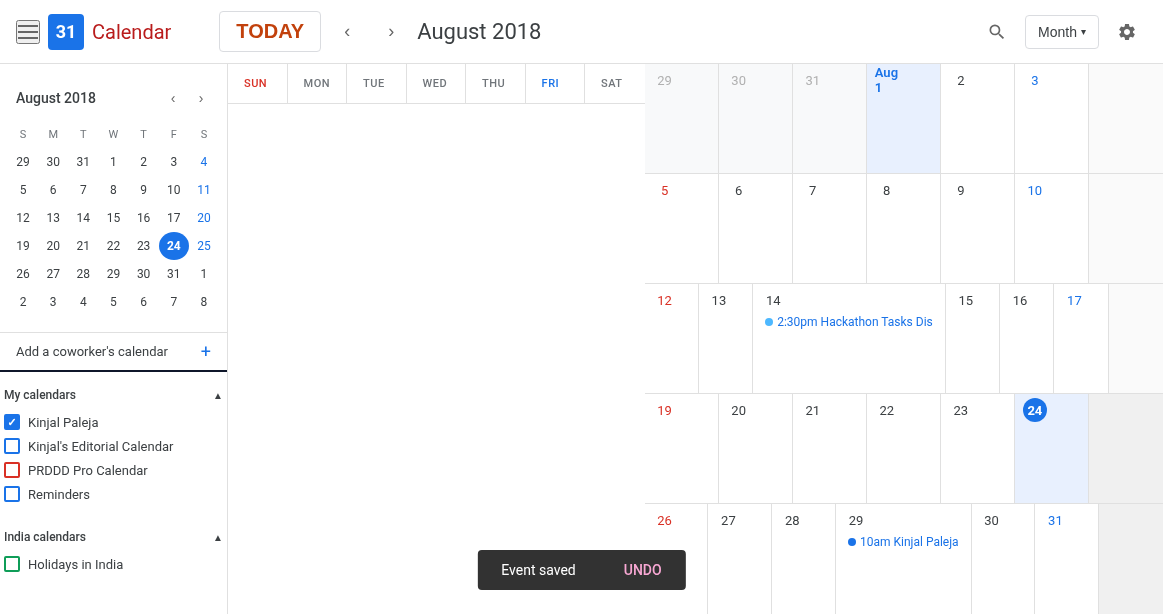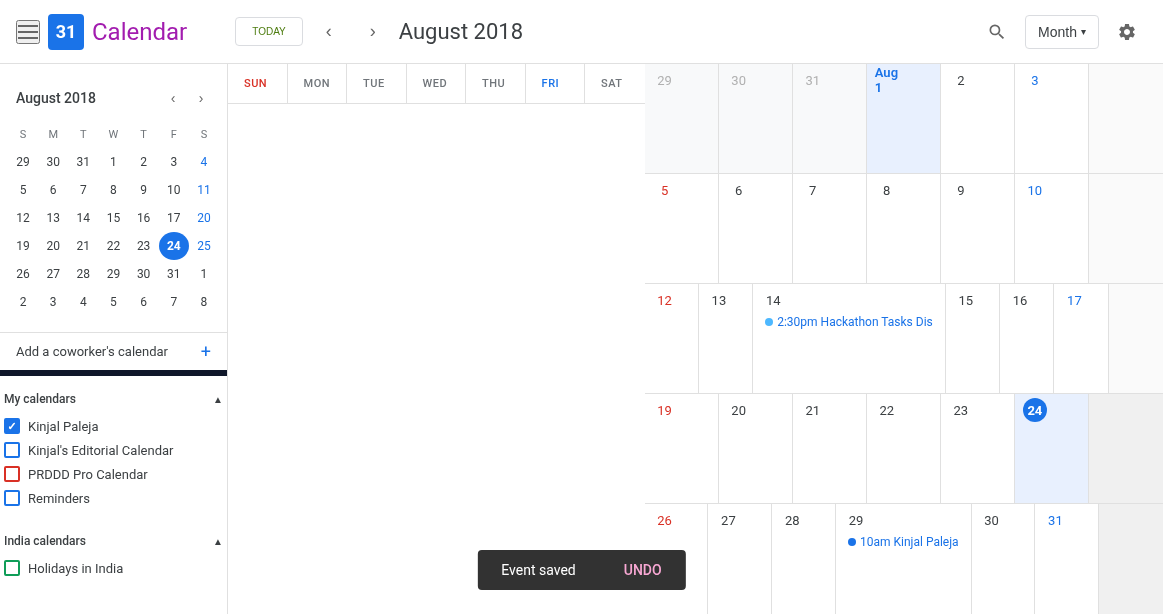--- a/index.html
+++ b/index.html
@@ -15,24 +15,24 @@
       gap: 16px;
     }
     .header-left { display: flex; align-items: center; gap: 8px; }
     .menu-icon { width: 24px; height: 24px; display: flex; flex-direction: column; justify-content: center; gap: 4px; cursor: pointer; }
     .menu-icon span { display: block; width: 20px; height: 2px; background: #666; }
     .logo-icon {
       width: 36px; height: 36px; background: #1a73e8; border-radius: 4px;
       display: flex; align-items: center; justify-content: center;
       color: white; font-size: 18px; font-weight: bold;
     }
-    .app-title { font-size: 24px; color: #a21caf; font-weight: 400; }
+    .app-title { font-size: 20px; color: #b91c1c; font-weight: 400; }
     .today-btn {
       border: 1px solid #dadce0; border-radius: 4px; padding: 8px 16px;
-      background: white; cursor: pointer; font-size: 10px; color: #4d7c0f;
+      background: white; cursor: pointer; font-size: 20px; color: #c2410c; font-weight: bold;
     }
     .nav-btn {
       width: 36px; height: 36px; border: none; background: transparent;
       cursor: pointer; border-radius: 50%; display: flex; align-items: center; justify-content: center;
       font-size: 18px; color: #666;
     }
     .month-year { font-size: 22px; color: #3c4043; font-weight: 400; }
     .header-right { display: flex; align-items: center; gap: 8px; margin-left: auto; }
     .icon-btn {
       width: 40px; height: 40px; border: none; background: transparent;
@@ -80,21 +80,21 @@
       background: #1a73e8 !important; color: white !important;
       border-radius: 50%; font-weight: bold;
     }
     .mini-day-other { color: #b0b0b0; }
     .mini-day-sunday { color: #d93025; }
 
     
     .add-coworker {
       display: flex; align-items: center; justify-content: space-between;
       padding: 8px 16px; cursor: pointer; font-size: 13px; color: #3c4043;
-      border-top: 1px solid #e0e0e0; border-bottom: 6px solid #0f172a;
+      border-top: 1px solid #e0e0e0; border-bottom: 2px solid #0f172a;
     }
 
     
     .cal-section { padding: 0 4px; }
     .cal-section-header {
       display: flex; align-items: center; justify-content: space-between;
       padding: 8px 0; font-size: 12px; color: #3c4043; font-weight: 500;
       cursor: pointer;
     }
     .cal-item {

